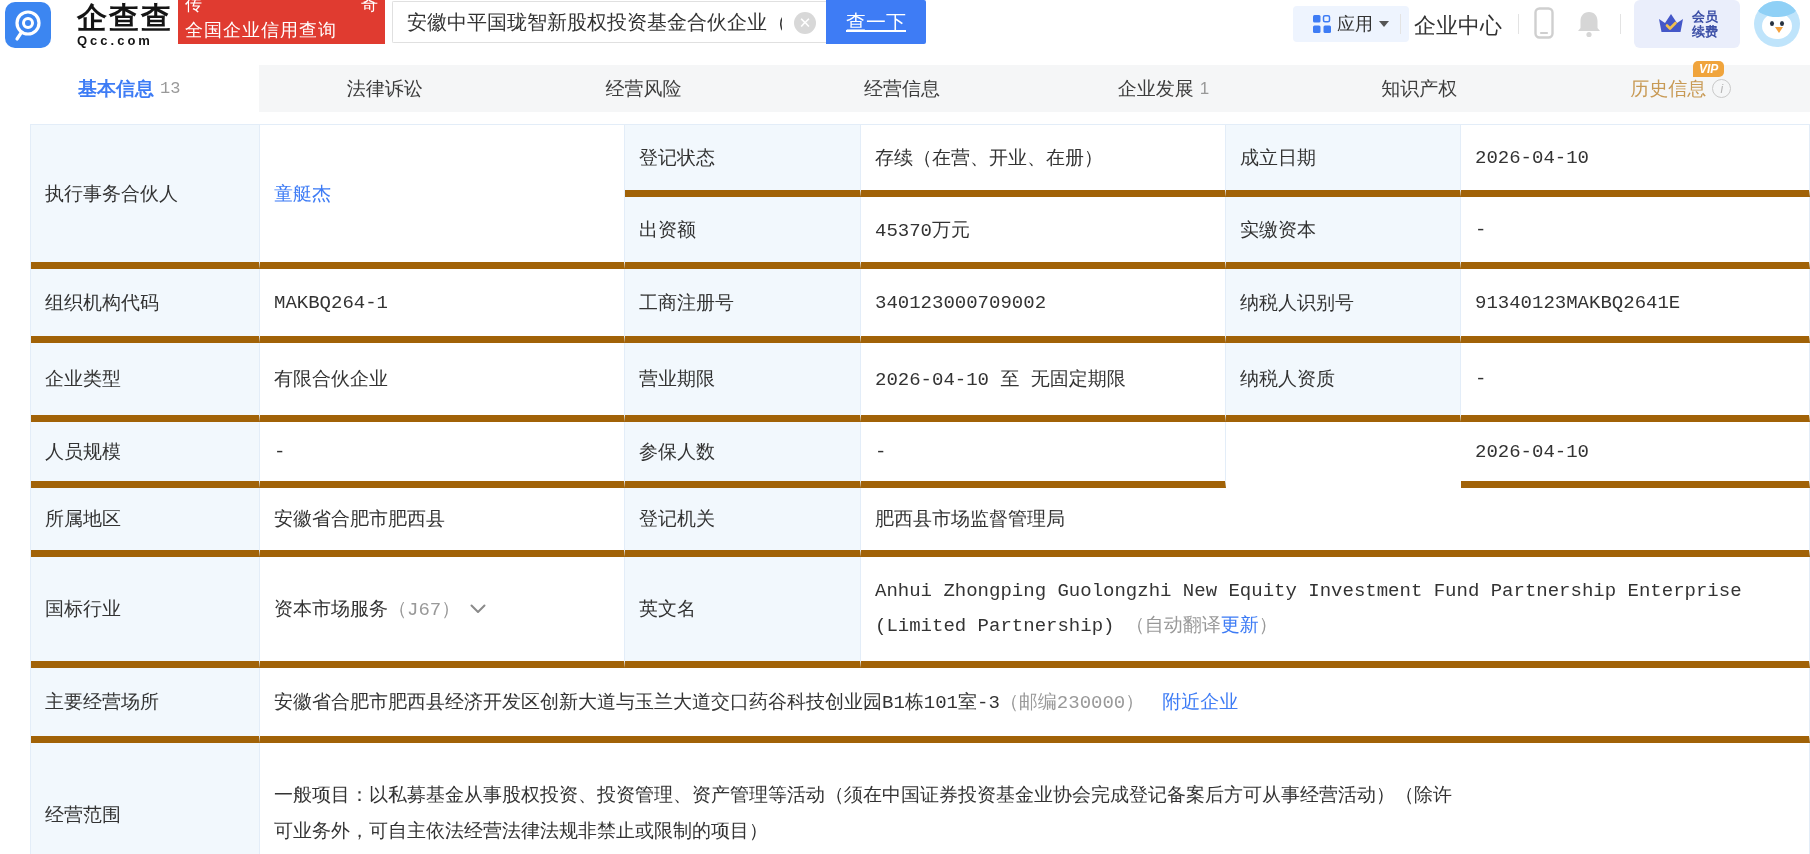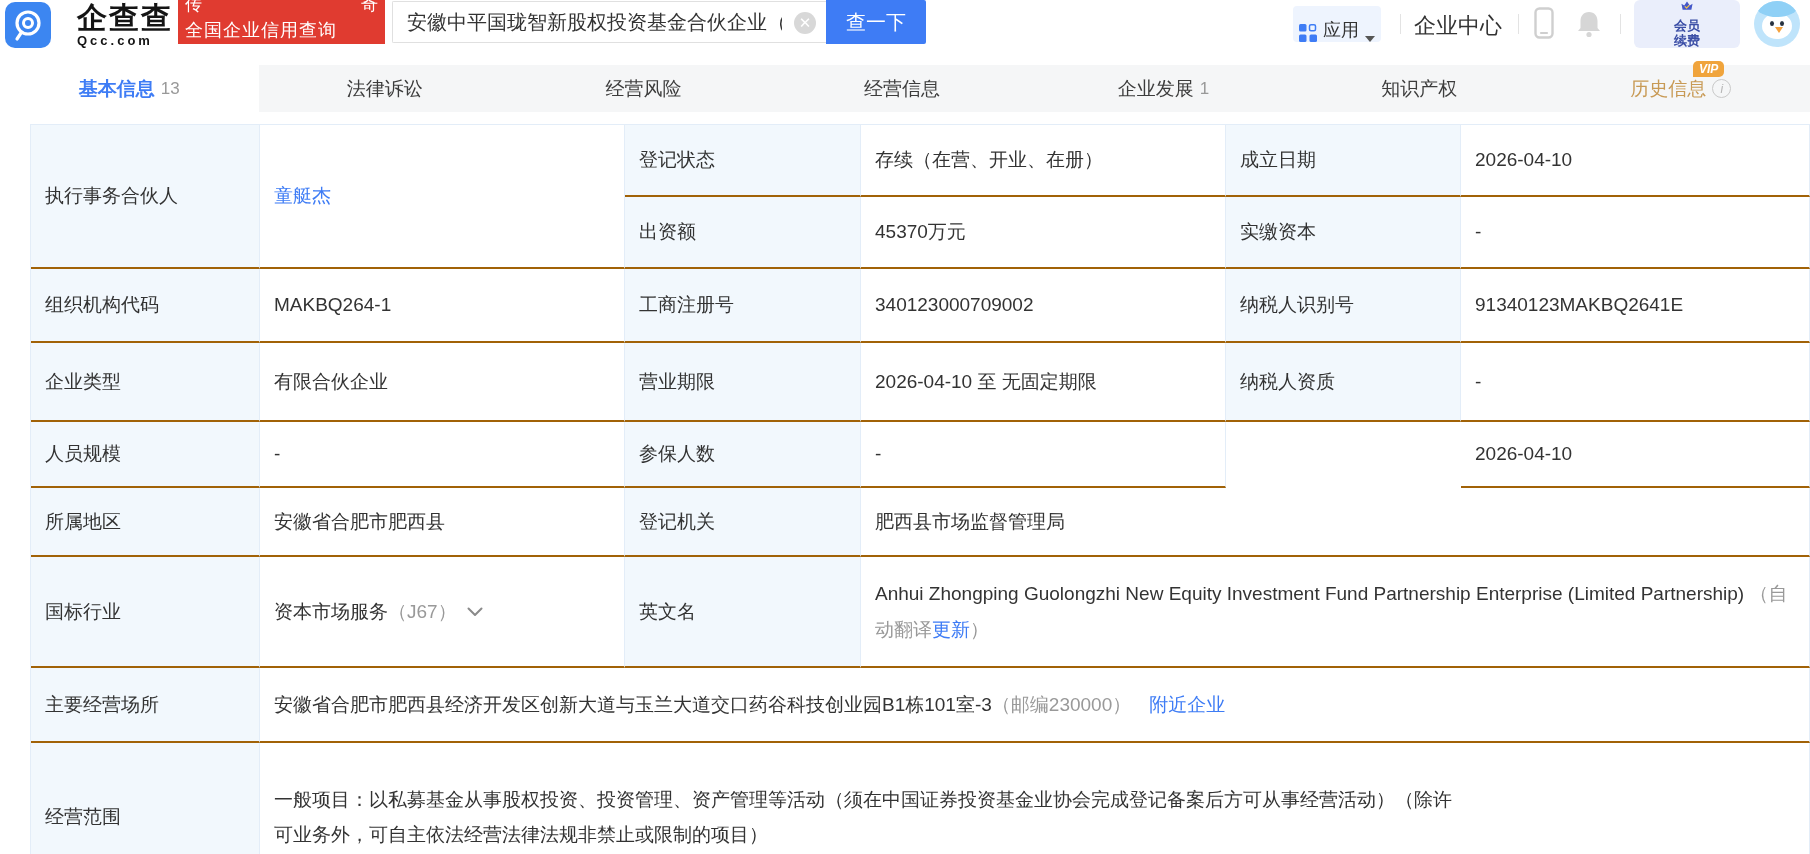--- a/index.html
+++ b/index.html
@@ -20,62 +20,62 @@
   .ad-line2 { font-size:18px; letter-spacing:1px; margin-top:2px; white-space:nowrap; }
   .search-box { position:absolute; left:392px; top:1px; width:434px; height:42px;
     border:1px solid #e0e0e0; border-right:none; border-radius:2px 0 0 2px; background:#fff; }
   .search-input { position:absolute; left:0; top:0; width:100%; height:100%; border:none; outline:none;
     font-size:20px; color:#333; padding:0 44px 0 14px; white-space:nowrap; overflow:hidden;
     font-family:"Liberation Sans","DejaVu Sans",sans-serif; }
   .clear-btn { position:absolute; right:10px; top:10px; width:22px; height:22px; border-radius:50%;
     background:#d8d8d8; color:#fff; font-size:15px; line-height:22px; text-align:center; cursor:pointer; }
   .search-btn { position:absolute; left:826px; top:0; width:100px; height:44px; background:#3e7cf5;
     color:#fff; font-size:20px; border:none; border-radius:0 2px 2px 0; cursor:pointer;
-    font-family:"Liberation Sans","DejaVu Sans",sans-serif; }
-  .apps-pill { position:absolute; left:1293px; top:6px; height:36px; padding:0 6px; background:#eef4fe;
-    border-radius:4px; display:flex; align-items:flex-end; gap:6px; cursor:pointer; }
+    font-family:"Liberation Sans","DejaVu Sans",sans-serif;text-decoration:underline; }
+  .apps-pill { position:absolute; left:1293px; top:6px; height:36px; padding:0 20px; background:#eef4fe;
+    border-radius:4px; display:flex; align-items:center; gap:6px; cursor:pointer; }
   .apps-label { font-size:18px; color:#333; font-weight:500; }
   .caret-down { width:0; height:0; border-left:5px solid transparent; border-right:5px solid transparent;
     border-top:6px solid #555; }
   .hdr-divider { position:absolute; top:14px; width:1px; height:20px; background:#e3e3e3; }
   .ent-center { position:absolute; left:1414px; top:11px; font-size:22px; color:#333; cursor:pointer; }
   .phone-icon { position:absolute; left:1534px; top:7px; }
   .bell-icon { position:absolute; left:1576px; top:10px; }
   .member-pill { position:absolute; left:1634px; top:0; width:106px; height:48px; background:#eaeefb;
-    border-radius:6px; display:flex; align-items:center; justify-content:center; gap:6px; cursor:pointer;flex-direction:column; }
+    border-radius:6px; display:flex; align-items:center; justify-content:center; gap:6px; cursor:pointer; }
   .member-text { font-size:13px; font-weight:700; color:#3b4ea6; line-height:15px; }
   .avatar { position:absolute; left:1754px; top:1px; width:46px; height:46px; border-radius:50%;
     background:#bfe4fb; overflow:hidden; cursor:pointer; }
   .avatar .face { position:absolute; left:8px; top:12px; width:30px; height:26px; background:#fff; border-radius:50%; }
   .avatar .hood { position:absolute; left:2px; top:-6px; width:42px; height:22px; background:#8fd0f6; border-radius:50%; }
   .avatar .eye { position:absolute; top:20px; width:4px; height:5px; background:#27313e; border-radius:50%; }
   .avatar .beak { position:absolute; left:21px; top:26px; width:0; height:0;
     border-left:4px solid transparent; border-right:4px solid transparent; border-top:6px solid #f5a13c; }
 
   
   .tabbar { position:absolute; left:0; top:65px; width:1810px; height:47px; background:#f5f6f7; display:flex; }
   .tab { flex:1; display:flex; align-items:center; justify-content:center; gap:6px;
     font-size:19px; color:#3c3c3c; cursor:pointer; }
   .tab .count { font-size:17px; color:#999; font-weight:400; }
-  .tab.active { background:#fff; color:#3e7cf5; font-weight:700; }
+  .tab.active { background:#fff; color:#3e7cf5; font-weight:700;font-family:Liberation Mono, monospace; }
   .tab.history { color:#c89a55; }
   .history-label-wrap { position:relative; }
   .vip-badge { position:absolute; top:-15px; right:-18px; background:#f0a43c; color:#fff;
     font-size:12px; font-weight:700; font-style:italic; padding:1px 6px; border-radius:5px 5px 5px 0; }
   .info-circle { width:19px; height:19px; border:1.5px solid #c9c9c9; border-radius:50%; color:#b5b5b5;
     font-size:12px; display:flex; align-items:center; justify-content:center; font-style:italic; }
 
   
   .info-table { position:absolute; left:30px; top:124px; width:1780px; display:grid;
     grid-template-columns:229px 365px 236px 365px 235px auto;
     grid-template-rows:72px 72px 74px 79px 66px 69px 111px 75px 150px;
     border-top:1px solid #e3edf8; border-left:1px solid #e3edf8;
     font-size:19px; color:#333; }
-  .cell { border-right:1px solid #e3edf8; border-bottom:2px solid #a16207; background:#fff;
-    display:flex; align-items:center; padding:0 14px; }
+  .cell { border-right:1px solid #e3edf8; border-bottom:7px solid #a16207; background:#fff;
+    display:flex; align-items:center; padding:0 14px;font-family:Liberation Mono, monospace; }
   .cell.label { background:#f2f8fd; }
   .cell .wrapblock { line-height:1.85; }
   a.blue-link { color:#3e7cf5; text-decoration:none; cursor:pointer; }
   .gray { color:#999; }
   .chevron-down { margin-left:10px; cursor:pointer; display:inline-block; }
   .scope-cell { line-height:2.15; padding:14px 14px; align-items:center; }
   .ml18 { margin-left:18px; }
 </style>
 </head>
 <body>

